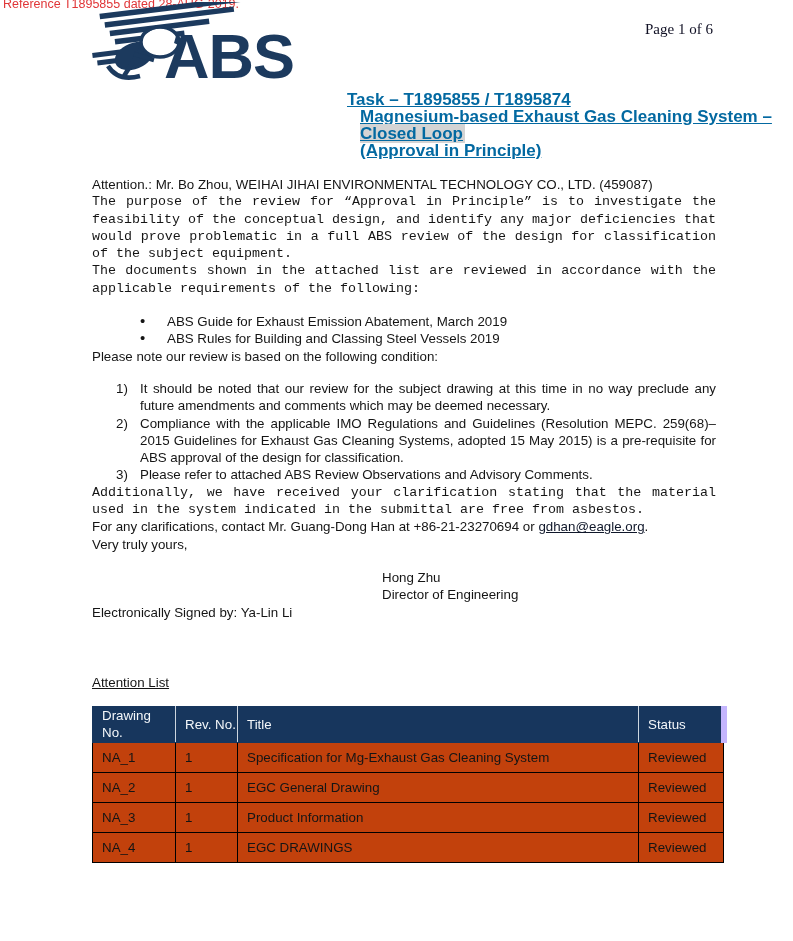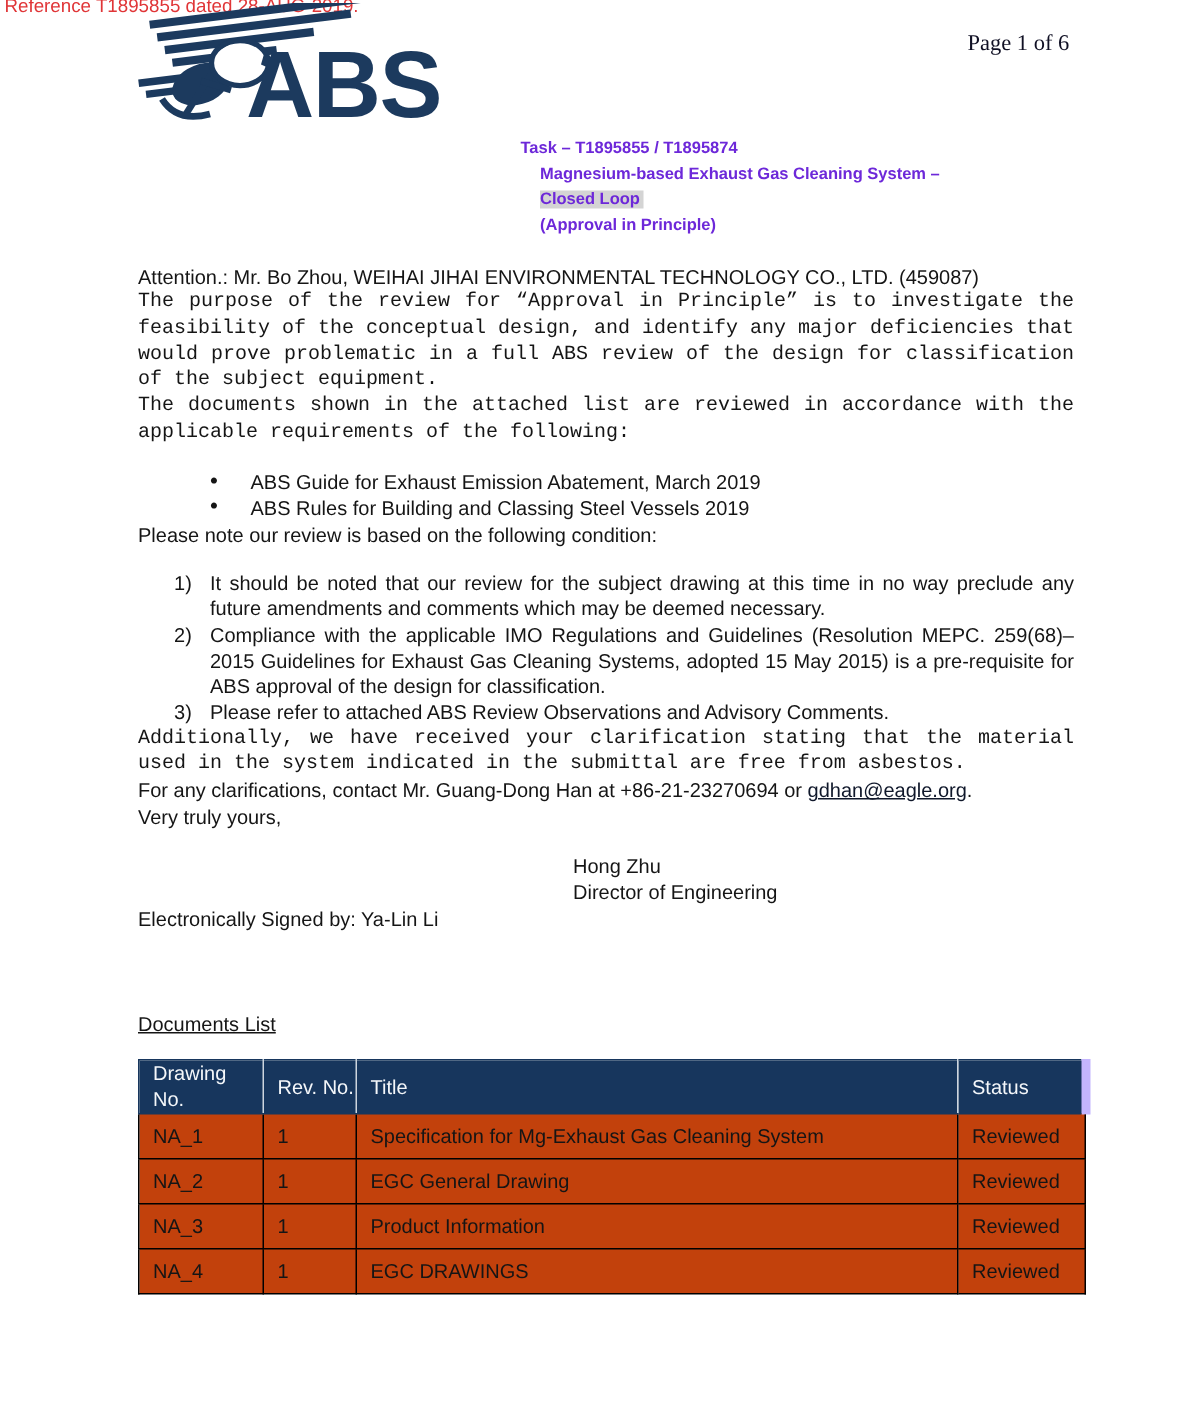--- a/index.html
+++ b/index.html
@@ -12,21 +12,21 @@
     position:absolute; top:-3px; left:3px; z-index:1;
     font-size:12.5px; color:#e03537; white-space:nowrap;
   }
   .logo { position:absolute; top:2px; left:88px; z-index:2; width:228px; height:84px; }
   .page-num {
     position:absolute; top:21px; left:645px;
     font-family:"Liberation Serif", serif; font-size:15px; color:#101024;
   }
   .task-block {
     position:absolute; top:91px; left:347px; z-index:3;
-    font-weight:bold; font-size:11px; line-height:17px; color:#6d28d9;
+    font-weight:bold; font-size:17px; line-height:17px; color:#0369a1;text-decoration:underline;
   }
   .task-indent { margin-left:13px; }
   .hl { background:#d4d4d4; padding:0 2px 0 0; }
 
   
   .content {
     position:absolute; top:176px; left:92px; width:624px;
     font-size:13.33px; line-height:17.3px; color:#151515;
   }
   .content p { margin:0; }
@@ -135,21 +135,21 @@
 
     <p class="sig mt16">Very truly yours,</p>
 
     <div class="sig mt16">
       <div>Hong Zhu</div>
       <div>Director of Engineering</div>
     </div>
 
     <p class="sig mt17">Electronically Signed by: Ya-Lin Li</p>
 
-    <div class="docs-heading">Documents List</div>
+    <div class="docs-heading">Attention List</div>
 
     <table class="docs">
       <colgroup>
           <col style="width:83px">
           <col style="width:62px">
           <col style="width:401px">
           <col style="width:85px">
         </colgroup>
       <thead>
         <tr>

